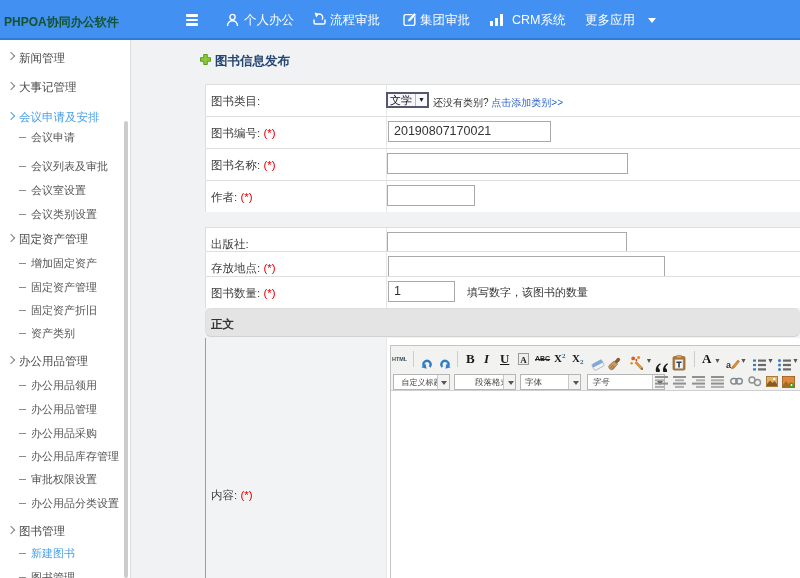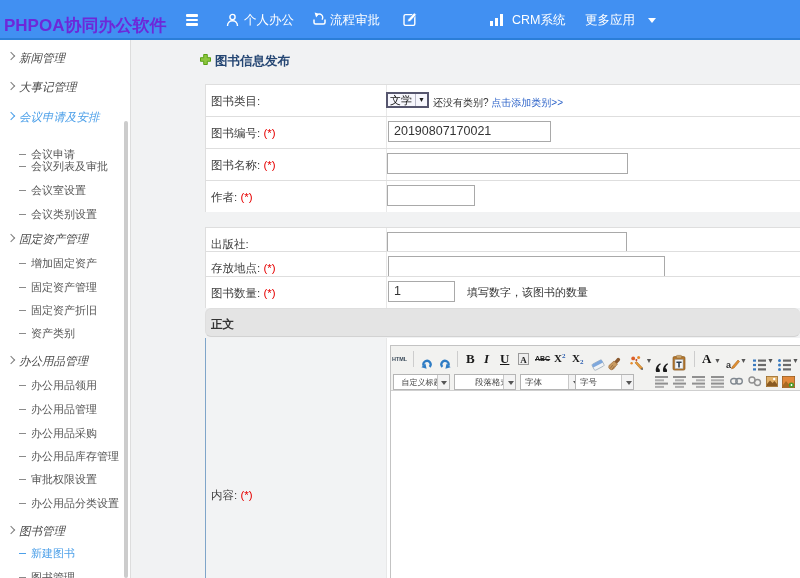--- a/index.html
+++ b/index.html
@@ -4,35 +4,35 @@
 <style>
   * { margin:0; padding:0; box-sizing:border-box; }
   html,body { width:800px; height:578px; overflow:hidden; background:#f1f2f3;
     font-family:"Liberation Sans", sans-serif; }
   #stage { position:absolute; left:0; top:0; width:800px; height:578px; }
   .abs { position:absolute; }
 
   
   #hdr { position:absolute; left:0; top:0; width:800px; height:40px;
     background:#4190f2; border-bottom:2px solid #2b7ed8; }
-  #logo { position:absolute; left:4px; top:13.5px; color:#6d28d9; font-size:17px;
+  #logo { position:absolute; left:4px; top:13.5px; color:#14532d; font-size:12px;
     font-weight:bold; letter-spacing:0px; }
   .nav { position:absolute; top:0; height:40px; color:#fff; font-size:12.5px;
     line-height:40px; white-space:nowrap; }
   .burger span{ display:block; position:absolute; left:0; width:12px; height:2.6px;
     background:#fff; border-radius:1px; }
 
   
   #side { position:absolute; left:0; top:40px; width:131px; height:538px;
     background:#fff; border-right:1px solid #ddd; }
   #sthumb { position:absolute; left:124px; top:121px; width:3.5px; height:457px;
     background:#ccc; border-radius:2px; }
   .mt { position:absolute; left:0; width:124px; height:18px; line-height:18px;
     font-size:11.5px; color:#4a4a4a; }
-  .mt .txt { position:absolute; left:19px;font-style:italic; }
+  .mt .txt { position:absolute; left:19px; }
   .ms { position:absolute; left:0; width:124px; height:17px; line-height:17px;
     font-size:11px; color:#555; }
   .ms .txt { position:absolute; left:31px; }
   .ms .dash { position:absolute; left:19px; top:8px; width:7px; height:1.4px; background:#8b8b8b; }
   .blue { color:#4da0e9 !important; }
   .blue .dash { background:#4da0e9; }
   .chev { position:absolute; left:8px; top:4.5px; width:6px; height:6px;
     border-top:1.6px solid #7e7e7e; border-right:1.6px solid #7e7e7e;
     transform:rotate(45deg); }
   .chev.b { border-color:#4da0e9; }
@@ -85,20 +85,21 @@
   <svg class="abs" style="left:312px; top:11px" width="15" height="15" viewBox="0 0 15 15">
     <path d="M2 8.5 V11.5 Q2 13 3.5 13 H11.5 Q13 13 13 11.5 V8.5" fill="none" stroke="#fff" stroke-width="1.5"></path>
     <path d="M10 8.6 A3.1 3.1 0 1 0 4.6 4.4" fill="none" stroke="#fff" stroke-width="1.4"></path>
     <path d="M2.6 1.6 L7 2.8 L4.2 6.4 Z" fill="#fff"></path>
   </svg>
   <div class="nav" style="left:330px">流程审批</div>
   <svg class="abs" style="left:403px; top:12px" width="15" height="14" viewBox="0 0 15 14">
     <rect x="1" y="2.6" width="10.8" height="10.8" rx="1.6" fill="none" stroke="#fff" stroke-width="1.4"></rect>
     <path d="M4.6 9.8 L5 7.6 L11.2 0.8 L13.4 2.8 L7 9.6 Z" fill="#fff" stroke="#4190f2" stroke-width="0.7"></path>
   </svg>
+  <div class="nav" style="left:420px">集团审批</div>
   <svg class="abs" style="left:490px; top:14px" width="15" height="12" viewBox="0 0 15 12">
     <rect x="0" y="7" width="3" height="5" fill="#fff"></rect>
     <rect x="5" y="4" width="3" height="8" fill="#fff"></rect>
     <rect x="10" y="0" width="3" height="12" fill="#fff"></rect>
   </svg>
   <div class="nav" style="left:512px">CRM系统</div>
   <div class="nav" style="left:585px">更多应用</div>
   <div class="abs" style="left:648px; top:17.5px; border:4.5px solid transparent; border-top:5.5px solid #fff;"></div>
 
   <div id="side"></div>
@@ -109,21 +110,21 @@
         <span class="txt">新闻管理</span>
       </div>
     <div class="mt" style="top:78px">
         <span class="chev"></span>
         <span class="txt">大事记管理</span>
       </div>
     <div class="mt blue" style="top:108px">
         <span class="chev b"></span>
         <span class="txt">会议申请及安排</span>
       </div>
-    <div class="ms" style="top:146px">
+    <div class="ms" style="top:129px">
         <span class="dash"></span>
         <span class="txt">会议申请</span>
       </div>
     <div class="ms" style="top:157.5px">
         <span class="dash"></span>
         <span class="txt">会议列表及审批</span>
       </div>
     <div class="ms" style="top:181.5px">
         <span class="dash"></span>
         <span class="txt">会议室设置</span>
@@ -334,21 +335,21 @@
             <rect x="5" y="5.4" width="8" height="2.2" fill="#6a6a6a"></rect>
           <circle cx="1.5" cy="10.9" r="1.5" fill="#3a7abf"></circle>
             <rect x="5" y="9.8" width="8" height="2.2" fill="#6a6a6a"></rect>
         </svg>
         <span class="ti" style="left:401px; top:11px; font-size:7px; color:#555;">▼</span>
       </div>
       <div id="tb2">
         <span class="ksel" style="left:1.5px; width:57px;"><span style="padding-left:8px; font-size:8px;">自定义标题</span><span class="ar"></span></span>
         <span class="ksel" style="left:63px; width:62px;"><span style="padding-left:20px;">段落格式</span><span class="ar"></span></span>
         <span class="ksel" style="left:129px; width:61px;"><span style="padding-left:4px;">字体</span><span class="ar"></span></span>
-        <span class="ksel" style="left:184px; width:59px;"><span style="padding-left:4px;">字号</span><span class="ar"></span></span>
+        <span class="ksel" style="left:196px; width:78px;font-style:italic;"><span style="padding-left:4px;">字号</span><span class="ar"></span></span>
         <svg class="abs" style="left:264px; top:4px" width="13" height="12" viewBox="0 0 13 12">
           <rect x="0" y="0" width="13" height="2" fill="#909090"></rect>
             <rect x="0" y="3.3" width="9" height="2" fill="#aeaeae"></rect>
           <rect x="0" y="6.6" width="13" height="2" fill="#909090"></rect>
             <rect x="0" y="9.9" width="9" height="2" fill="#aeaeae"></rect>
         </svg>
         <svg class="abs" style="left:282px; top:4px" width="13" height="12" viewBox="0 0 13 12">
           <rect x="0" y="0" width="13" height="2" fill="#909090"></rect>
             <rect x="2" y="3.3" width="9" height="2" fill="#aeaeae"></rect>
           <rect x="0" y="6.6" width="13" height="2" fill="#909090"></rect>

